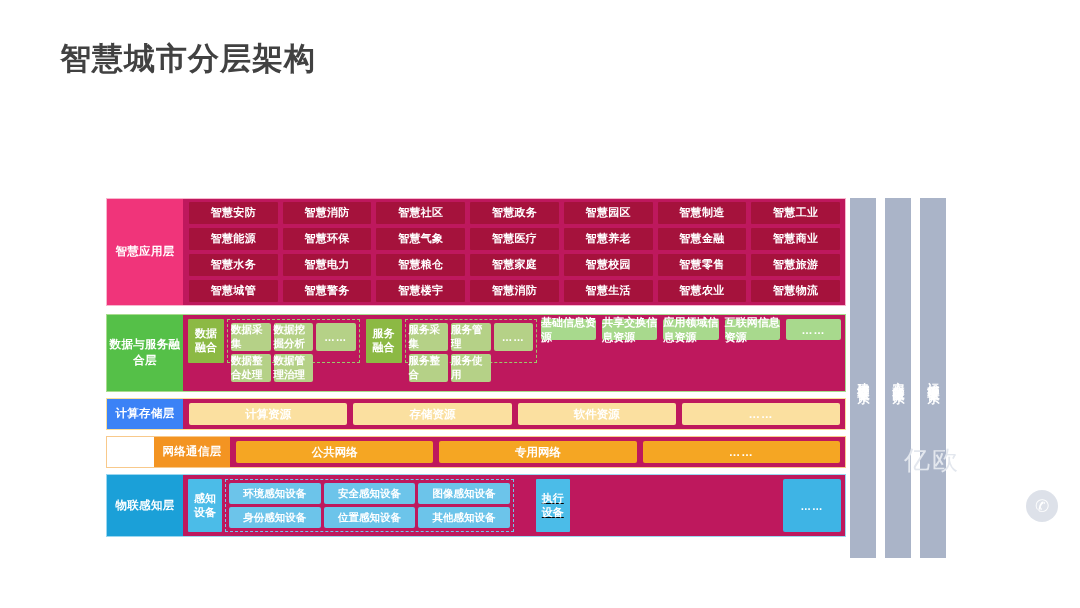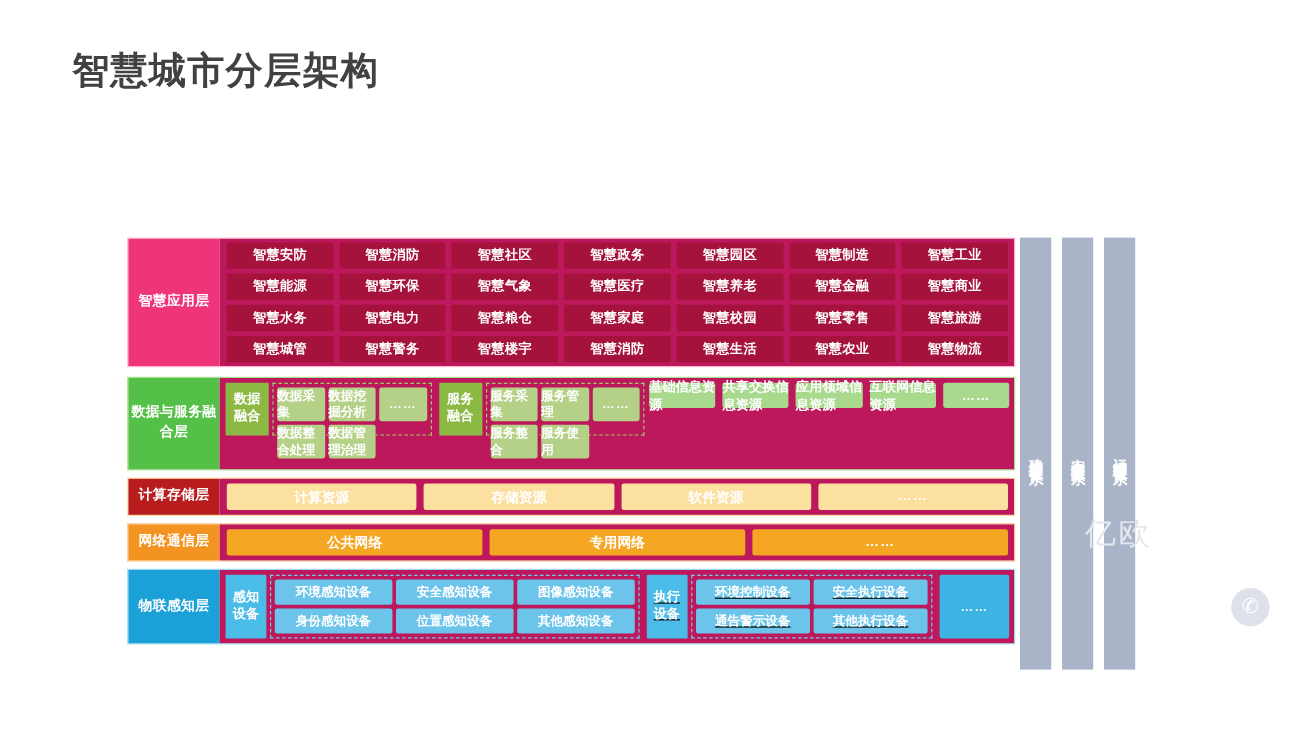--- a/index.html
+++ b/index.html
@@ -73,39 +73,39 @@
   .fusion-cell.blank { background:transparent; }
   .dots { letter-spacing:1px; }
   #data-res { display:flex; gap:6px; height:21px; }
   .res-cell {
     flex:1; background:#A8D98D; color:#fff; font-size:11px; font-weight:bold;
     display:flex; align-items:center; justify-content:center; border-radius:2px;
   }
 
   
   #layer-compute { top:200px; height:32px; border:1px solid #FBDE9A; background:#fff; }
-  #layer-compute .layer-label { background:#b91c1c; }
+  #layer-compute .layer-label { background:#3b82f6; }
   .row-body { gap:6px; padding:4px 5px 4px 6px; }
   .res-y {
     flex:1; background:#FBE0A0; color:#fff; font-size:11.5px; font-weight:bold;
     display:flex; align-items:center; justify-content:center; align-self:stretch; border-radius:2px;
   }
 
   
   #layer-net { top:238px; height:32px; border:1px solid #F8C98B; background:#fff; }
-  #layer-net .layer-label { background:#F39422; }
+  #layer-net .layer-label { background:#F39422;margin-left:47px; }
   .res-o {
     flex:1; background:#F5A623; color:#fff; font-size:11.5px; font-weight:bold;
     display:flex; align-items:center; justify-content:center; align-self:stretch; border-radius:2px;
   }
 
   
   #layer-iot { top:276px; height:63px; border:1px solid #9BD7F0; background:#fff; }
   #layer-iot .layer-label { background:#1BA0D8; }
-  #iot-body { padding:4px 4px 4px 5px; gap:6px; align-items:stretch; }
+  #iot-body { padding:4px 4px 4px 5px; gap:22px; align-items:stretch; }
   .dev-group { display:flex; align-items:stretch; gap:3px; }
   .dev-group.sense { flex:1.62; }
   .dev-group.act { flex:1.12;text-decoration:underline; }
   .dev-key {
     flex:0 0 34px; background:#4BBCE8; color:#fff; font-size:11px; font-weight:bold;
     display:flex; flex-direction:column; align-items:center; justify-content:center;
     line-height:1.25; border-radius:1px;
   }
   .dev-box {
     flex:1; border:1.5px dashed #6FC9EC; padding:3px;
@@ -140,21 +140,21 @@
     position:absolute; right:22px; bottom:14px;
     display:flex; align-items:center; gap:8px; opacity:.55;
   }
   #wm-icon {
     width:32px; height:32px; border-radius:50%;
     background:#C2CAD8; display:flex; align-items:center; justify-content:center;
     color:#fff; font-size:17px;
   }
   #wm-text { font-size:23px; color:#A9B3C6; letter-spacing:1px; }
   #wm-faint {
-    position:absolute; right:120px; bottom:74px;
+    position:absolute; right:120px; bottom:58px;
     font-size:26px; color:#E3E7EE; letter-spacing:2px;
   }
 </style>
 </head>
 <body>
 
 <div id="page">
 
   <div class="page-title">智慧城市分层架构</div>
 
@@ -274,26 +274,20 @@
               <div class="dev-cell">身份感知设备</div>
               <div class="dev-cell">位置感知设备</div>
               <div class="dev-cell">其他感知设备</div>
             </div>
           </div>
           <div class="dev-group act">
             <div class="dev-key">
               <span>执行</span>
               <span>设备</span>
             </div>
-            <div class="dev-box c2">
-              <div class="dev-cell">环境控制设备</div>
-              <div class="dev-cell">安全执行设备</div>
-              <div class="dev-cell">通告警示设备</div>
-              <div class="dev-cell">其他执行设备</div>
-            </div>
           </div>
           <div class="iot-dots dots">……</div>
         </div>
     </div>
 
   </div>
 
   <div id="sidebars">
       <div class="vbar" id="vbar-0">
         <span>建设管理体系</span>

